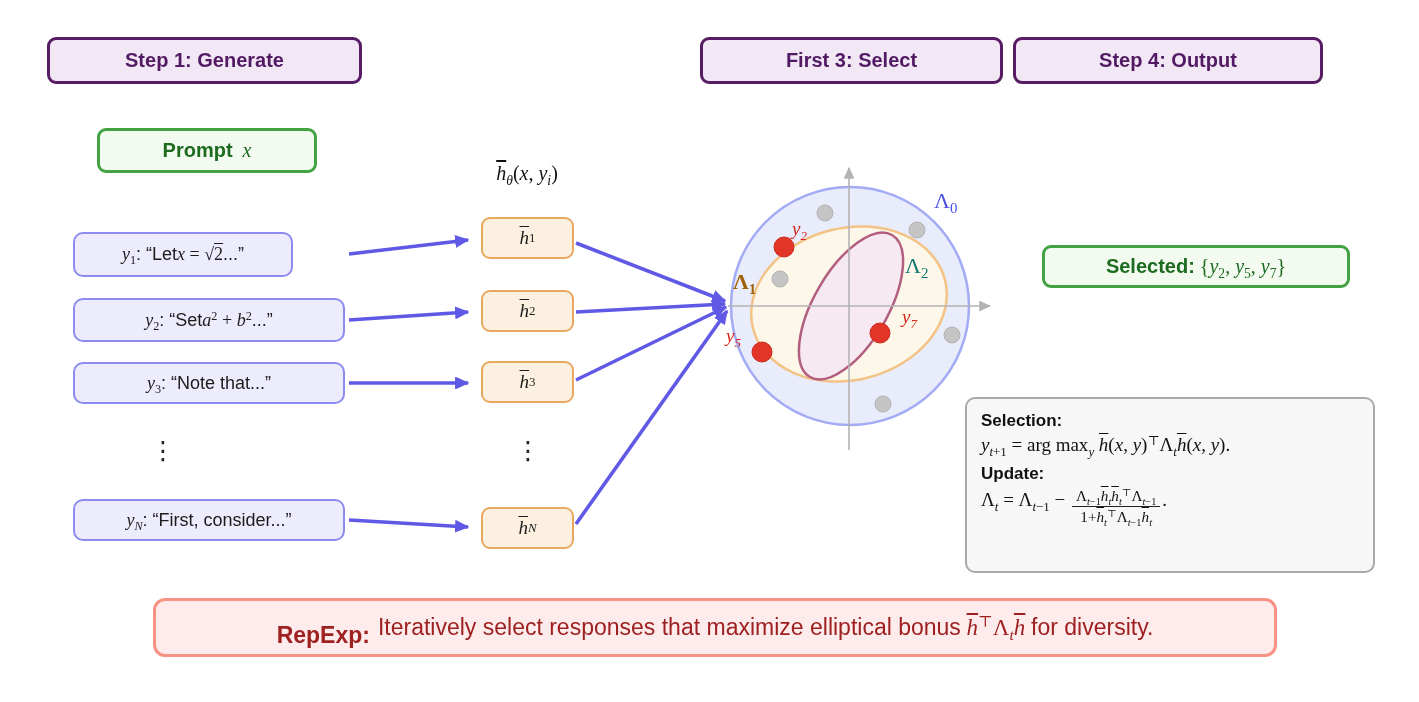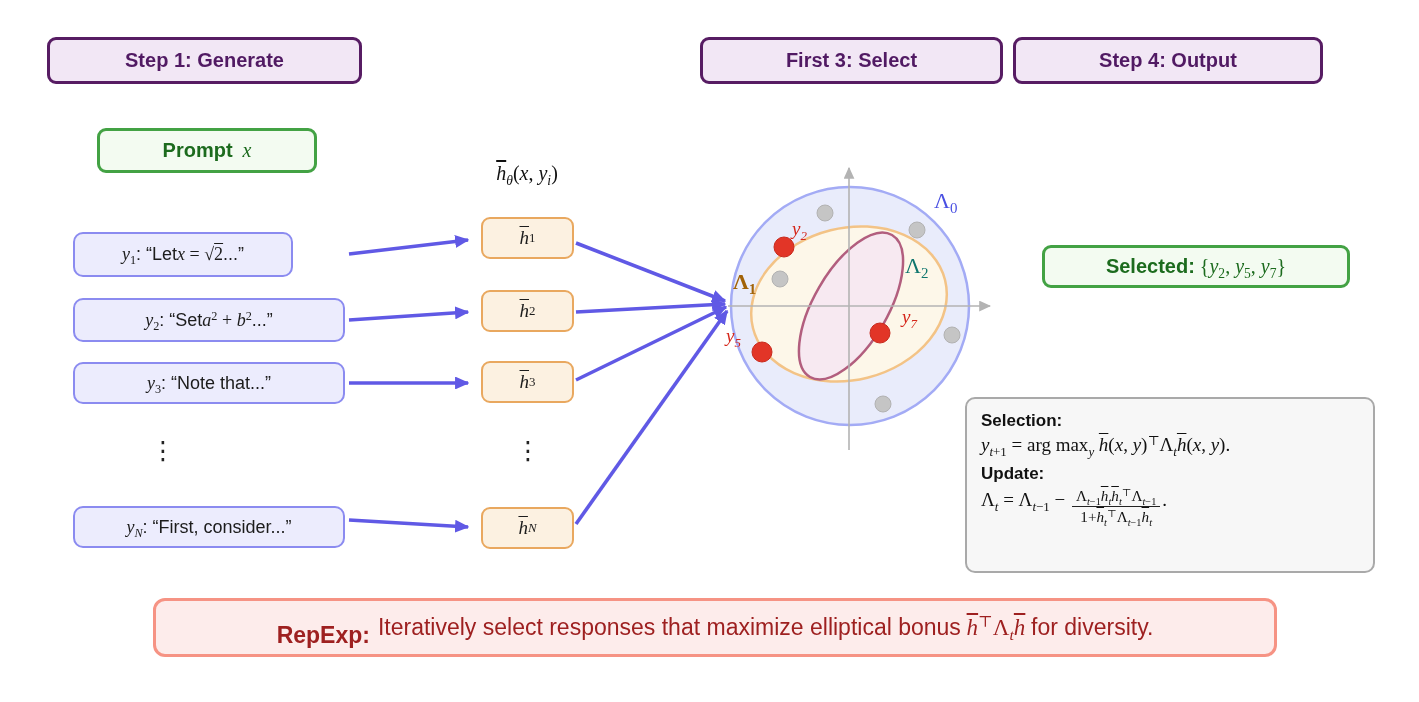--- a/index.html
+++ b/index.html
@@ -109,21 +109,21 @@
 
   <div class="abox gbox" style="left:97px;top:128px;width:220px;height:45px;">
       <b>Prompt</b> 
       <span class="math">&nbsp;<i>x</i></span>
     </div>
 
   <div class="abox resp" style="left:73px;top:232px;width:220px;height:45px;"><span class="math"><i>y</i><sub>1</sub></span>: “Let <span class="math"><i>x</i> = √<span class="ov">2</span></span>...”</div>
   <div class="abox resp" style="left:73px;top:298px;width:272px;height:44px;"><span class="math"><i>y</i><sub>2</sub></span>: “Set <span class="math"><i>a</i><sup>2</sup> + <i>b</i><sup>2</sup></span>...”</div>
   <div class="abox resp" style="left:73px;top:362px;width:272px;height:42px;"><span class="math"><i>y</i><sub>3</sub></span>: “Note that...”</div>
   <div class="vdots" style="left:133px;top:436px;width:60px;">⋮</div>
-  <div class="abox resp" style="left:73px;top:499px;width:272px;height:42px;margin-top:7px;"><span class="math"><i>y</i><sub><i>N</i></sub></span>: “First, consider...”</div>
+  <div class="abox resp" style="left:73px;top:499px;width:272px;height:42px;"><span class="math"><i>y</i><sub><i>N</i></sub></span>: “First, consider...”</div>
 
   <div class="embed-header math"><span class="ov"><i>h</i></span><sub><i>θ</i></sub>(<i>x</i>, <i>y</i><sub><i>i</i></sub>)</div>
   <div class="abox emb math" style="left:481px;top:217px;width:93px;height:42px;">
       <span class="ov"><i>h</i></span>
       <sub>1</sub>
     </div>
   <div class="abox emb math" style="left:481px;top:290px;width:93px;height:42px;">
       <span class="ov"><i>h</i></span>
       <sub>2</sub>
     </div>

